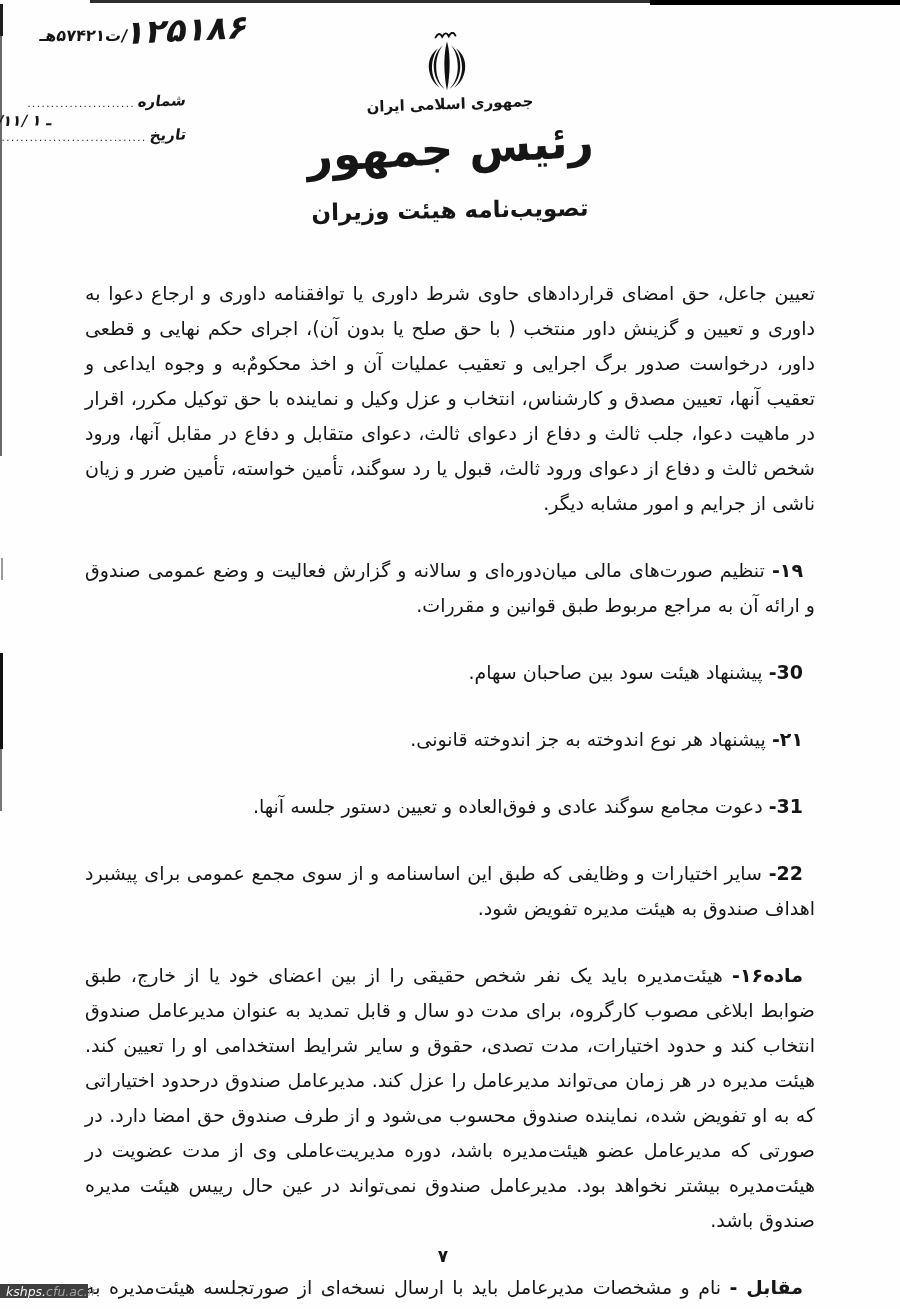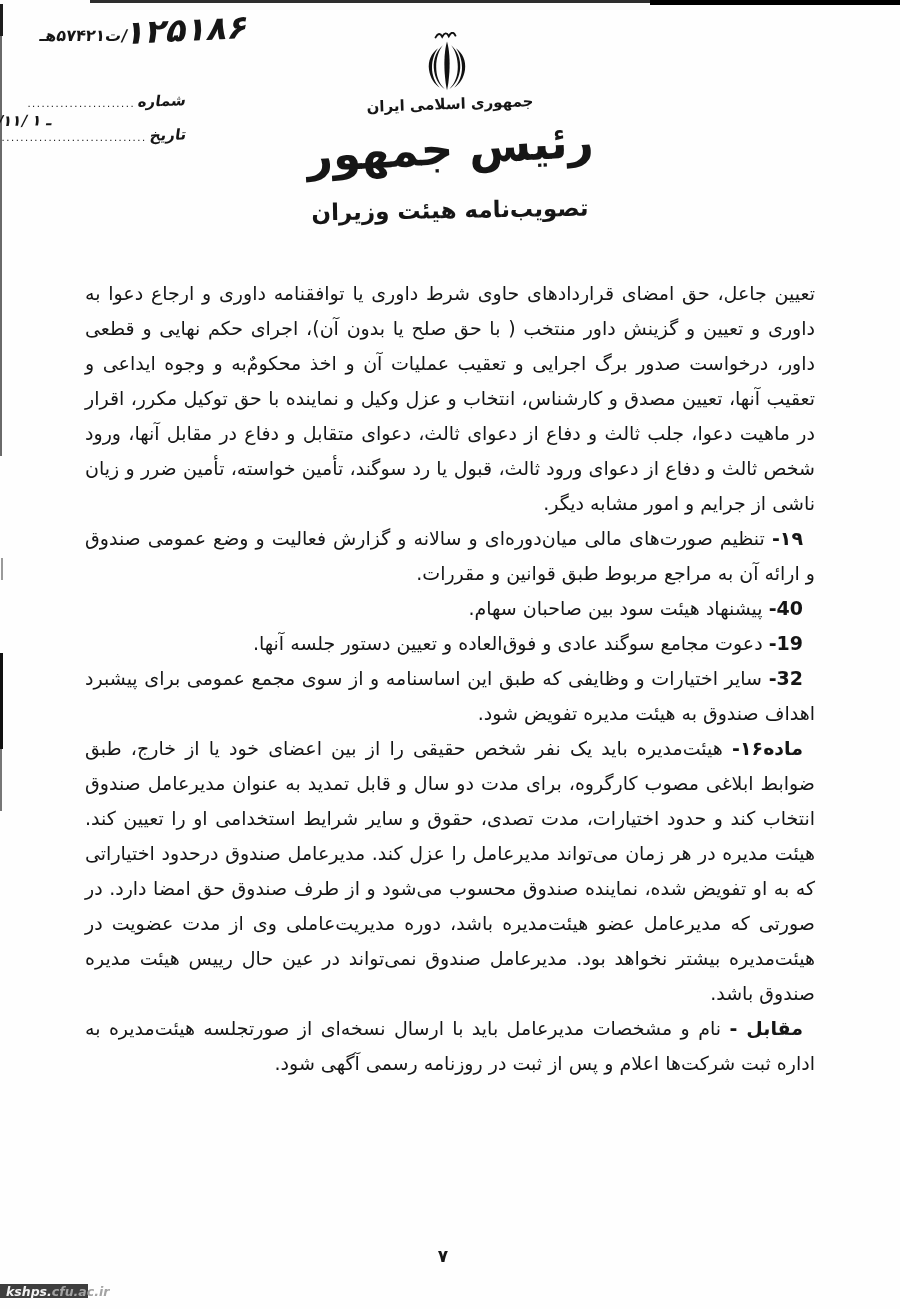--- a/index.html
+++ b/index.html
@@ -48,32 +48,32 @@
   .h-republic{top:95px; font-size:15px; font-weight:bold; transform:rotate(-2deg);}
   .h-president{top:122px; font-size:45px; font-weight:bold; transform:rotate(-3deg); letter-spacing:-1px;}
   .h-decree{top:197px; font-size:23px; font-weight:bold; transform:rotate(-1deg);}
   
   .bodytext{
     position:absolute; top:276px; left:85px; width:730px;
     direction:rtl; font-size:19px; line-height:35px; text-align:justify;
     text-align-last:right;
   }
   .bodytext p{margin:0; padding:0;}
-  .bodytext p.item{text-indent:12px;}
+  .bodytext p.item{text-indent:12px;margin-top:32px;}
   .bodytext b{font-weight:bold;}
   
   .pagenum{
     position:absolute; top:1246px; left:0; right:14px; text-align:center;
     font-size:17px; font-weight:bold;
   }
   .watermark{
     position:absolute; left:0; top:1284px; width:88px; height:14px;
     background:#3e3e3e; display:flex; align-items:center;
     padding-left:6px; box-sizing:border-box; direction:ltr;
-    font-style:italic; font-weight:bold; font-size:12.5px; white-space:nowrap;text-align:center;
+    font-style:italic; font-weight:normal; font-size:12.5px; white-space:nowrap;text-align:center;
   }
   .wm-prefix{color:#f2f2f2;}
   .wm-suffix{color:#a3a3a3;}
 </style>
 </head>
 <body>
 
 <div class="page">
 
   <div class="strip" style="left:90px; top:0; width:560px; height:3px; background:#2e2e2e;"></div>
@@ -114,23 +114,24 @@
     </svg>
   </div>
   <div class="h-center h-republic">جمهوری اسلامی ایران</div>
   <div class="h-center h-president">رئیس جمهور</div>
   <div class="h-center h-decree">تصویب‌نامه هیئت وزیران</div>
 
   <div class="bodytext">
     <p><span>تعیین جاعل، حق امضای قراردادهای حاوی شرط داوری یا توافقنامه داوری و ارجاع دعوا به داوری و تعیین و گزینش داور منتخب ( با حق صلح یا بدون آن)، اجرای حکم نهایی و قطعی داور، درخواست صدور برگ اجرایی و تعقیب عملیات آن و اخذ محکومٌ‌به و وجوه ایداعی و تعقیب آنها، تعیین مصدق و کارشناس، انتخاب و عزل وکیل و نماینده با حق توکیل مکرر، اقرار در ماهیت دعوا، جلب ثالث و دفاع از دعوای ثالث، دعوای متقابل و دفاع در مقابل آنها، ورود شخص ثالث و دفاع از دعوای ورود ثالث، قبول یا رد سوگند، تأمین خواسته، تأمین ضرر و زیان ناشی از جرایم و امور مشابه دیگر.</span></p>
 
     <p class="item"><b>۱۹-</b><span> تنظیم صورت‌های مالی میان‌دوره‌ای و سالانه و گزارش فعالیت و وضع عمومی صندوق و ارائه آن به مراجع مربوط طبق قوانین و مقررات.</span></p>
-    <p class="item"><b>40-</b><span> پیشنهاد هیئت سود بین صاحبان سهام.</span></p>
-    <p class="item"><b>19-</b><span> دعوت مجامع سوگند عادی و فوق‌العاده و تعیین دستور جلسه آنها.</span></p>
-    <p class="item"><b>32-</b><span> سایر اختیارات و وظایفی که طبق این اساسنامه و از سوی مجمع عمومی برای پیشبرد اهداف صندوق به هیئت مدیره تفویض شود.</span></p>
+    <p class="item"><b>30-</b><span> پیشنهاد هیئت سود بین صاحبان سهام.</span></p>
+    <p class="item"><b>۲۱-</b><span> پیشنهاد هر نوع اندوخته به جز اندوخته قانونی.</span></p>
+    <p class="item"><b>31-</b><span> دعوت مجامع سوگند عادی و فوق‌العاده و تعیین دستور جلسه آنها.</span></p>
+    <p class="item"><b>22-</b><span> سایر اختیارات و وظایفی که طبق این اساسنامه و از سوی مجمع عمومی برای پیشبرد اهداف صندوق به هیئت مدیره تفویض شود.</span></p>
 
     <p class="item"><b>ماده۱۶-</b><span> هیئت‌مدیره باید یک نفر شخص حقیقی را از بین اعضای خود یا از خارج، طبق ضوابط ابلاغی مصوب کارگروه، برای مدت دو سال و قابل تمدید به عنوان مدیرعامل صندوق انتخاب کند و حدود اختیارات، مدت تصدی، حقوق و سایر شرایط استخدامی او را تعیین کند. هیئت مدیره در هر زمان می‌تواند مدیرعامل را عزل کند. مدیرعامل صندوق درحدود اختیاراتی که به او تفویض شده، نماینده صندوق محسوب می‌شود و از طرف صندوق حق امضا دارد. در صورتی که مدیرعامل عضو هیئت‌مدیره باشد، دوره مدیریت‌عاملی وی از مدت عضویت در هیئت‌مدیره بیشتر نخواهد بود. مدیرعامل صندوق نمی‌تواند در عین حال رییس هیئت مدیره صندوق باشد.</span></p>
     <p class="item"><b>مقابل -</b><span> نام و مشخصات مدیرعامل باید با ارسال نسخه‌ای از صورتجلسه هیئت‌مدیره به اداره ثبت شرکت‌ها اعلام و پس از ثبت در روزنامه رسمی آگهی شود.</span></p>
   </div>
 
   <div class="pagenum">۷</div>
   <div class="watermark">
     <span class="wm-prefix">kshps.</span>
       <span class="wm-suffix">cfu.ac.ir</span>
   </div>

